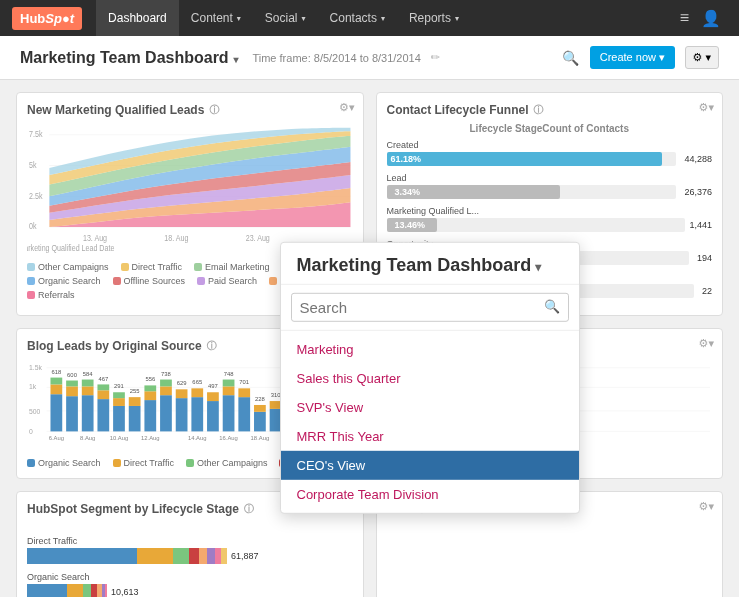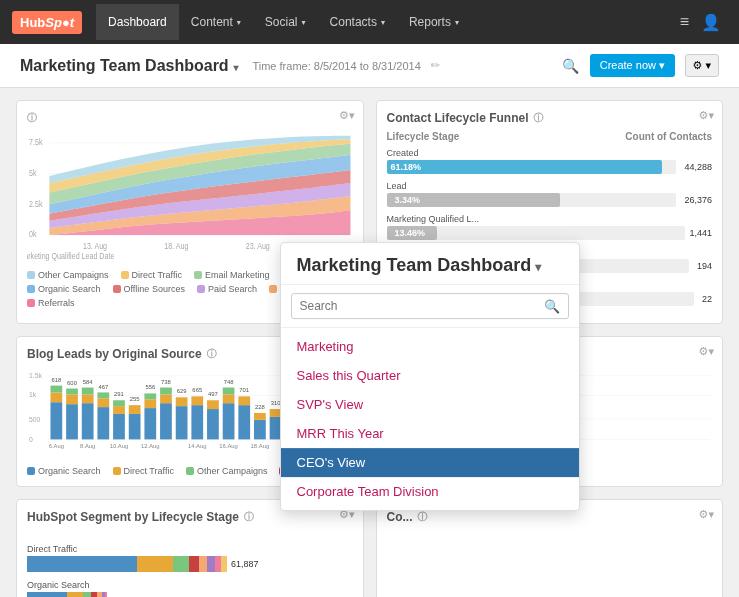--- a/index.html
+++ b/index.html
@@ -1,21 +1,21 @@
 <!DOCTYPE html>
 <html><head>
   <meta charset="utf-8">
   <style>
     * { box-sizing: border-box; margin: 0; padding: 0; }
     body { font-family: Arial, sans-serif; font-size: 12px; background: #f5f5f5; width: 739px; height: 597px; overflow: hidden; }
 
     
     .topnav {
       background: #2d2d2d;
-      height: 44px;
+      height: 36px;
       display: flex;
       align-items: center;
       padding: 0 12px;
       gap: 0;
     }
     .topnav-logo {
       background: #ff7a59;
       color: white;
       font-weight: bold;
       font-size: 13px;
@@ -153,21 +153,21 @@
       flex-shrink: 0;
     }
     .funnel-row { margin-bottom: 7px; }
     .funnel-label { color: #555; margin-bottom: 2px; font-size: 9px; }
     .funnel-bar-wrap { background: #eee; height: 14px; position: relative; border-radius: 2px; }
     .funnel-bar { height: 14px; border-radius: 2px; display: flex; align-items: center; padding: 0 4px; }
     .funnel-bar-blue { background: #4eb3d9; }
     .funnel-bar-gray { background: #bbb; }
     .funnel-value { font-size: 9px; color: #333; margin-left: 4px; }
     .funnel-pct { position: absolute; left: 4px; top: 0; height: 14px; display: flex; align-items: center; font-size: 9px; color: #fff; font-weight: bold; }
-    .funnel-header { display: flex; justify-content: space-between; font-size: 10px; color: #888; font-weight: bold; margin-bottom: 6px; }
+    .funnel-header { display: flex; justify-content: center; font-size: 10px; color: #888; font-weight: bold; margin-bottom: 6px; }
 
     
     .widget-full { grid-column: 1 / 3; }
 
     
     .hbar-row { margin-bottom: 8px; }
     .hbar-label { font-size: 9px; color: #555; margin-bottom: 2px; }
     .hbar-wrap { display: flex; align-items: center; gap: 4px; }
     .hbar { height: 16px; border-radius: 2px; display: flex; }
     .hbar-val { font-size: 9px; color: #333; white-space: nowrap; }
@@ -197,21 +197,21 @@
     .dropdown-search {
       padding: 8px 10px;
       border-bottom: 1px solid #eee;
       position: relative;
     }
     .dropdown-search input {
       width: 100%;
       border: 1px solid #ccc;
       border-radius: 3px;
       padding: 5px 28px 5px 8px;
-      font-size: 12px;
+      font-size: 15px;
       outline: none;
     }
     .dropdown-search .search-icon {
       position: absolute;
       right: 18px;
       top: 50%;
       transform: translateY(-50%);
       color: #aaa;
       font-size: 13px;
     }
@@ -251,20 +251,21 @@
   <div class="subheader-spacer"></div>
   <span class="subheader-search-icon">🔍</span>
   <button class="btn-create">Create now ▾</button>
   <button class="btn-settings">⚙ ▾</button>
 </div>
 
 <div class="main-content">
 
   <div class="widget-card">
     <div class="widget-title">
+      <span>New Marketing Qualified Leads</span>
       <span class="widget-info">ⓘ</span>
     </div>
     <div class="widget-settings">⚙▾</div>
     
     <svg class="chart-area" viewBox="0 0 320 110" preserveAspectRatio="none">
 
       <text x="2" y="12" font-size="7" fill="#aaa">7.5k</text>
       <text x="2" y="38" font-size="7" fill="#aaa">5k</text>
       <text x="2" y="64" font-size="7" fill="#aaa">2.5k</text>
       <text x="2" y="90" font-size="7" fill="#aaa">0k</text>

